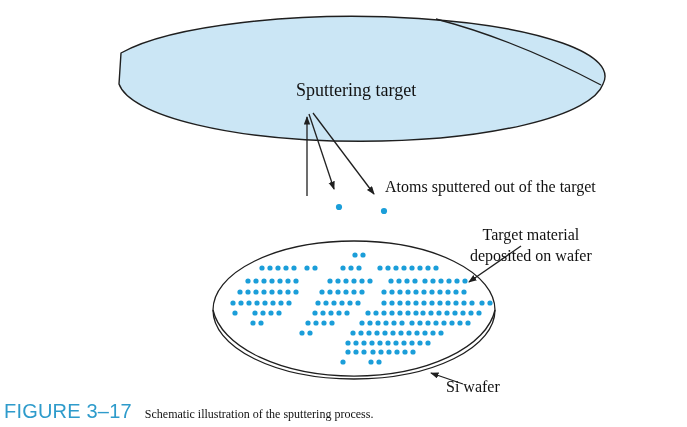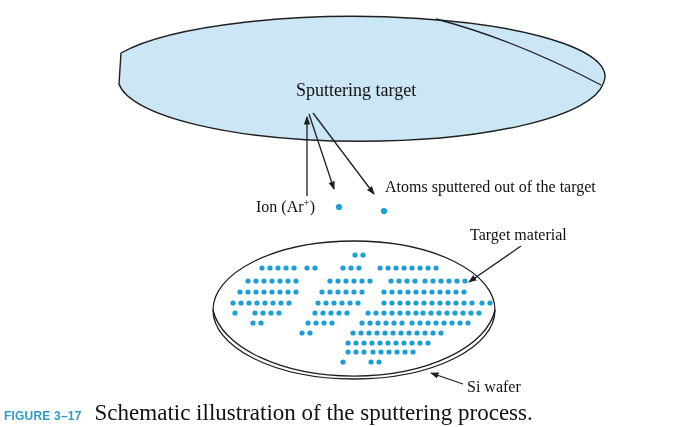--- a/index.html
+++ b/index.html
@@ -25,24 +25,24 @@
     white-space:nowrap;
   }
   .lbl-big{font-size:18px;}
   .lbl sup{font-size:11px;line-height:0;}
   .caption{
     position:absolute;left:4px;top:400px;
     display:flex;align-items:baseline;gap:13px;white-space:nowrap;
   }
   .caption .fig-label{
     font-family:"Liberation Sans", sans-serif;
-    font-weight:bold;font-size:12px;color:var(--caption-blue);
+    font-weight:normal;font-size:20px;color:var(--caption-blue);
     letter-spacing:0.2px;
   }
-  .caption .fig-text{font-size:23px;color:var(--text);}
+  .caption .fig-text{font-size:12px;color:var(--text);}
 </style>
 </head>
 <body>
 
 <div class="stage">
 
   <svg class="canvas" width="687" height="427" viewBox="0 0 687 427">
     <defs>
       <marker id="arrhead" markerWidth="10" markerHeight="10" refX="7.5" refY="3.2" orient="auto" markerUnits="userSpaceOnUse">
         <path d="M0,0 L8.5,3.2 L0,6.4 Z" class="arrowhead"></path>
@@ -246,26 +246,26 @@
       </g>
 
     <line class="arrow" x1="521" y1="246" x2="469" y2="282" marker-end="url(#arrhead)"></line>
     <line class="arrow" x1="463" y1="384" x2="431" y2="373" marker-end="url(#arrhead)"></line>
   </svg>
 
   <div class="lbl lbl-big" style="left:296px;top:80px;">Sputtering target</div>
 
   <div class="lbl" style="left:385px;top:176px;text-align:right;">Atoms sputtered out of the target</div>
 
-  <div class="lbl" style="left:256px;top:196px;"><span>Ion (Ar</span><sup>+</sup><span>)</span></div>
 
   <div class="lbl" style="left:470px;top:224px;text-align:center;">
     <div>Target material</div>
+    <div>deposited on wafer</div>
   </div>
 
-  <div class="lbl" style="left:467px;top:376px;">Si wafer</div>
+  <div class="lbl" style="left:446px;top:376px;">Si wafer</div>
 
   <div class="caption">
     <span class="fig-label">FIGURE 3–17</span>
     <span class="fig-text">Schematic illustration of the sputtering process.</span>
   </div>
 
 </div>
 
 </body></html>

